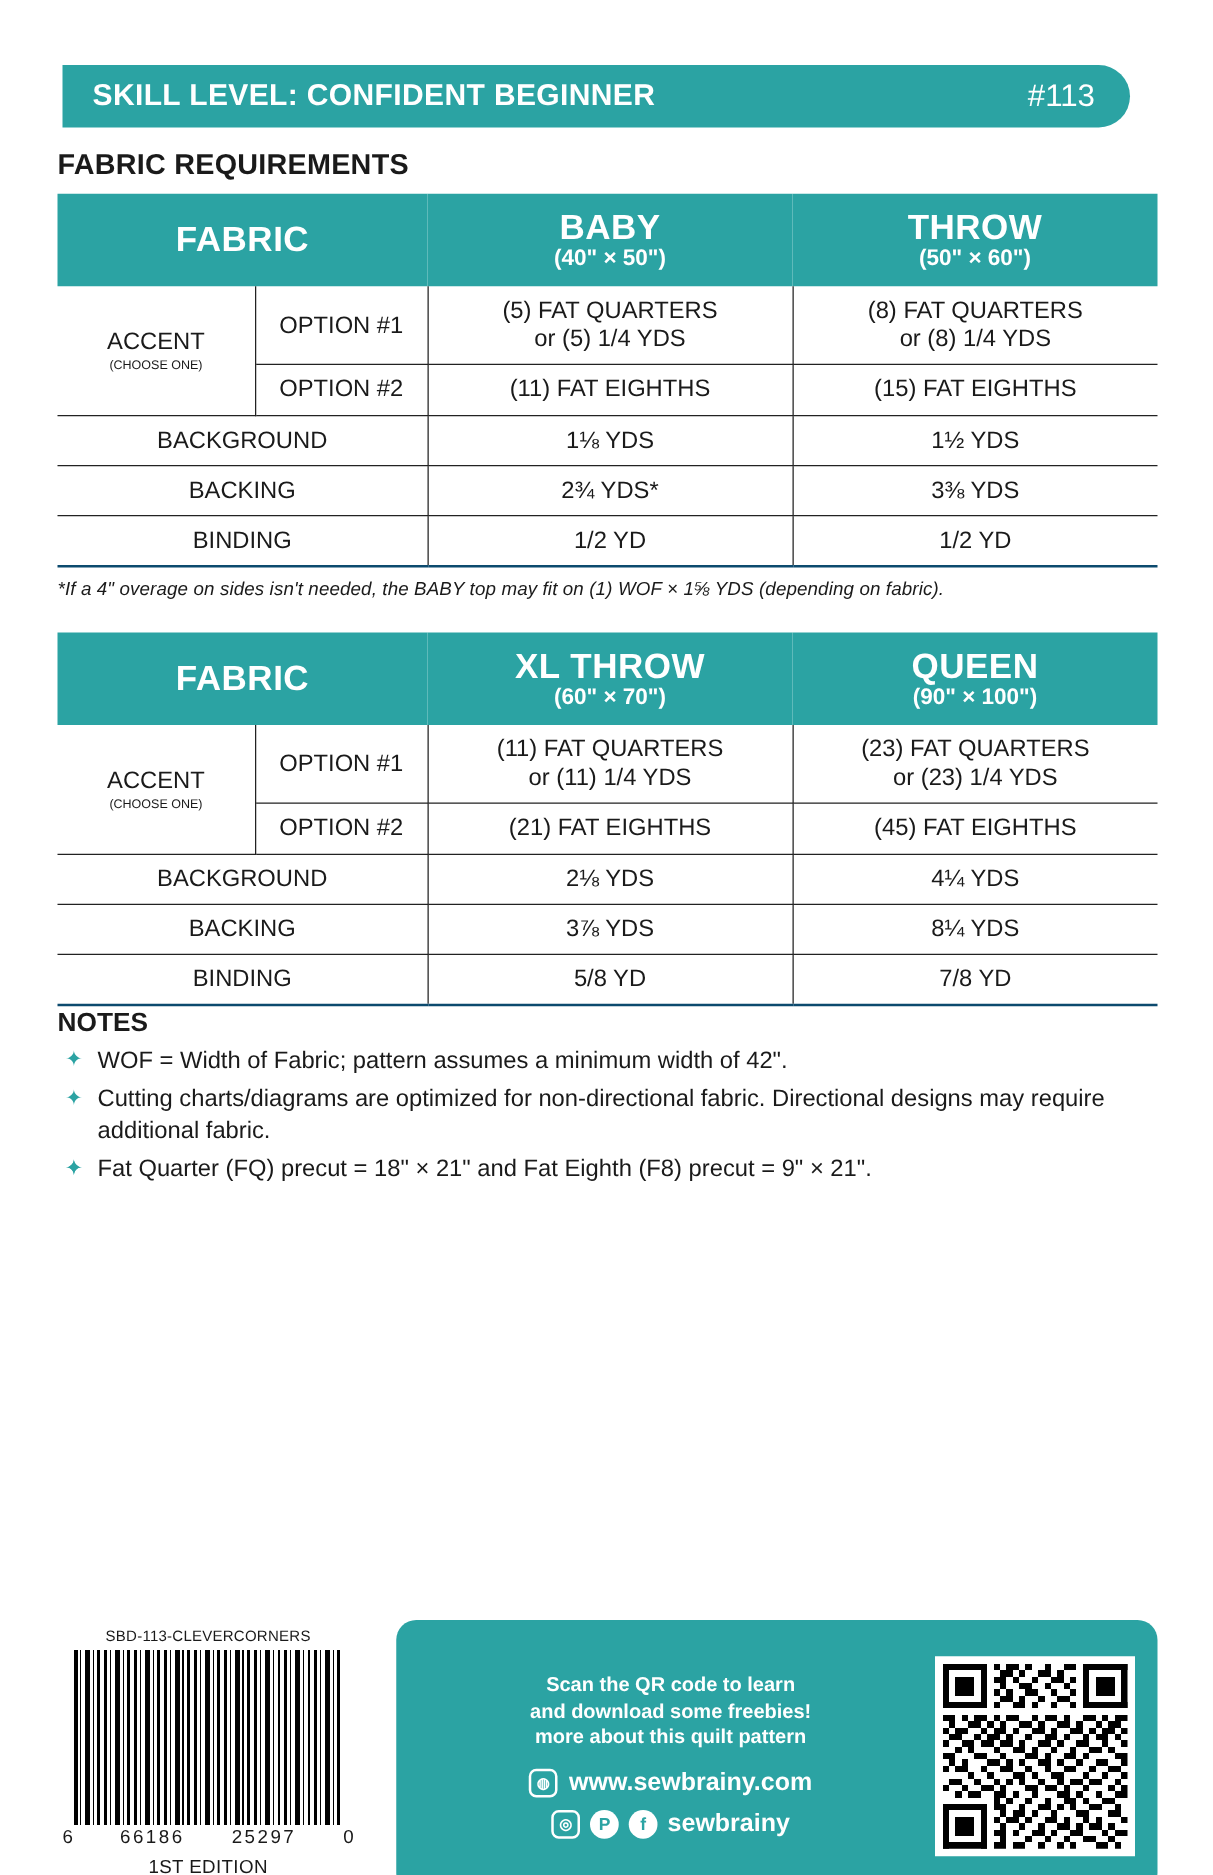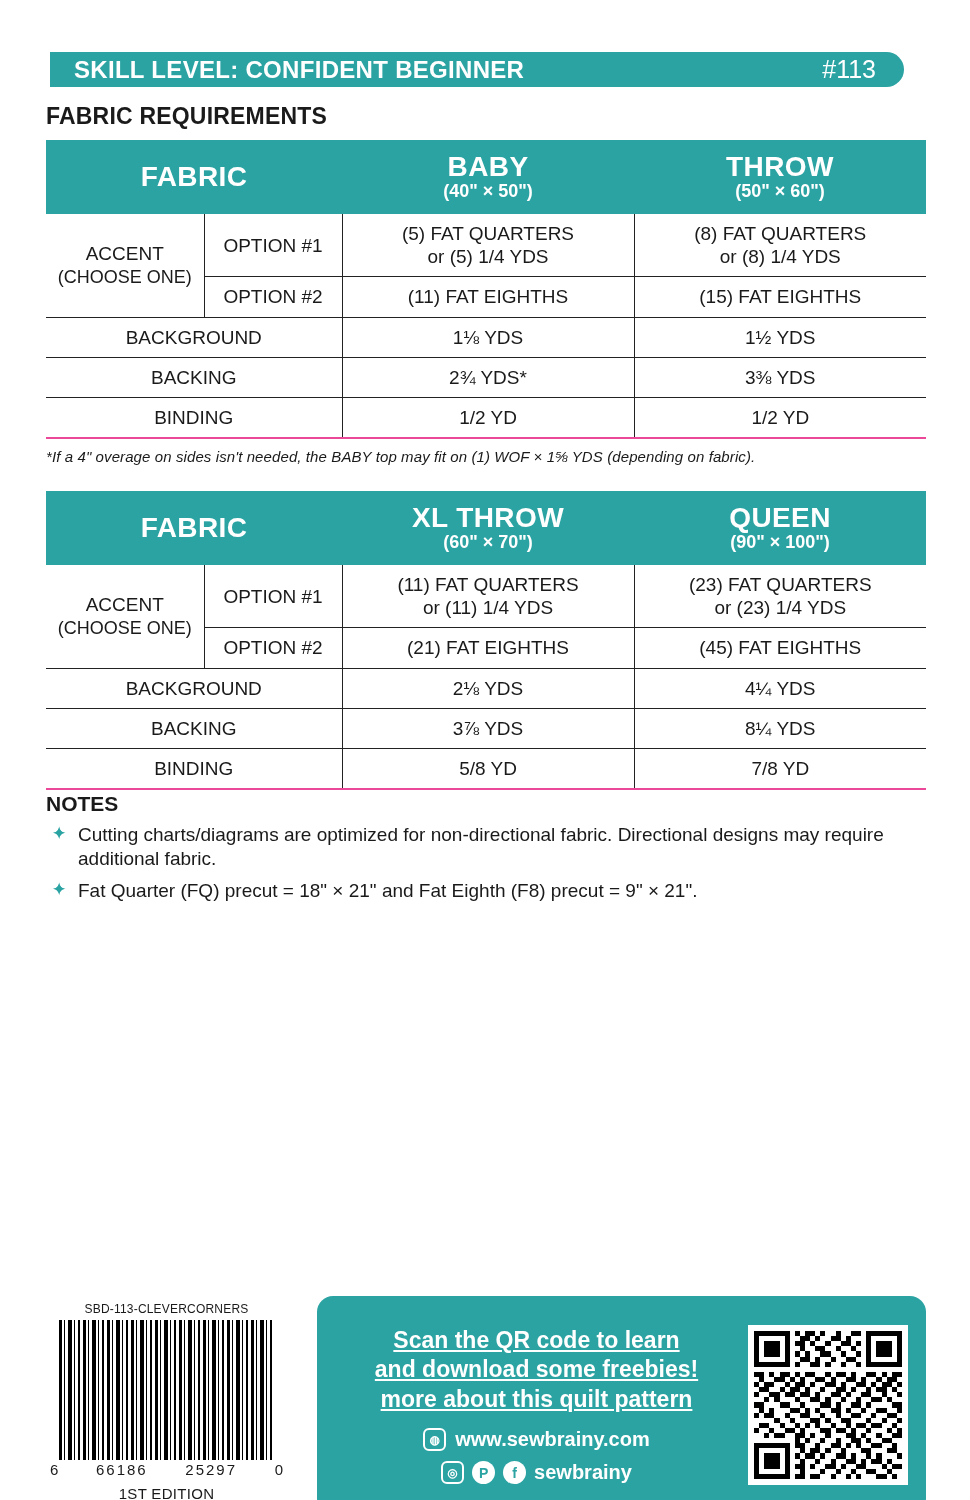--- a/index.html
+++ b/index.html
@@ -19,21 +19,21 @@
     position: relative;
     width: 970px;
     height: 1500px;
     box-sizing: border-box;
     padding: 0 44px;
   }
 
   
   .skill-banner {
     margin-top: 52px;
-    height: 35px;
+    height: 50px;
     background: #2ba3a3;
     border-radius: 0 25px 25px 0;
     margin-left: 6px;
     margin-right: 22px;
     display: flex;
     align-items: center;
     justify-content: space-between;
     padding: 0 28px 0 24px;
     box-sizing: border-box;
   }
@@ -82,30 +82,30 @@
     line-height: 1.2;
   }
   table.fabric td {
     text-align: center;
     font-size: 19px;
     border-bottom: 1.5px solid #222;
     padding: 8px 4px;
     vertical-align: middle;
     line-height: 1.22;
   }
-  table.fabric tr:last-child td { border-bottom: 2px solid #ec4899; }
+  table.fabric tr:last-child td { border-bottom: 2px solid #0c4a6e; }
   .vline { border-right: 1.5px solid #222; }
   .label-cell { font-size: 19px; }
   .accent-label {
     font-size: 19px;
     line-height: 1.1;
   }
   .accent-label .sub {
     display: block;
-    font-size: 18px;
+    font-size: 10px;
     margin-top: 2px;
   }
   .opt-cell { font-size: 19px; }
 
   .footnote {
     font-size: 15px;
     font-style: italic;
     margin: 9px 0 0 2px;
     letter-spacing: 0.1px;
   }
@@ -198,24 +198,23 @@
     padding: 0 18px;
     box-sizing: border-box;
     gap: 10px;
   }
   .qr-text {
     flex: 1;
     color: #fff;
     text-align: center;
   }
   .qr-text .line {
-    font-size: 23px;
+    font-size: 16px;
     font-weight: bold;
     line-height: 1.28;
-    text-decoration: underline;
   }
   .qr-web {
     margin-top: 14px;
     font-size: 20px;
     font-weight: bold;
     display: flex;
     align-items: center;
     justify-content: center;
     gap: 9px;
   }
@@ -388,20 +387,21 @@
         <td class="vline">5/8 YD</td>
         <td>7/8 YD</td>
       </tr>
     </tbody>
   </table>
 
   <div class="notes-title">NOTES</div>
   <ul class="notes">
     <li>
       <span class="bullet">✦</span>
+      <span>WOF = Width of Fabric; pattern assumes a minimum width of 42".</span>
     </li>
     <li>
       <span class="bullet">✦</span>
       <span>Cutting charts/diagrams are optimized for non-directional fabric. Directional designs may require additional fabric.</span>
     </li>
     <li>
       <span class="bullet">✦</span>
     </li>
     <li>
       <span class="bullet">✦</span>

